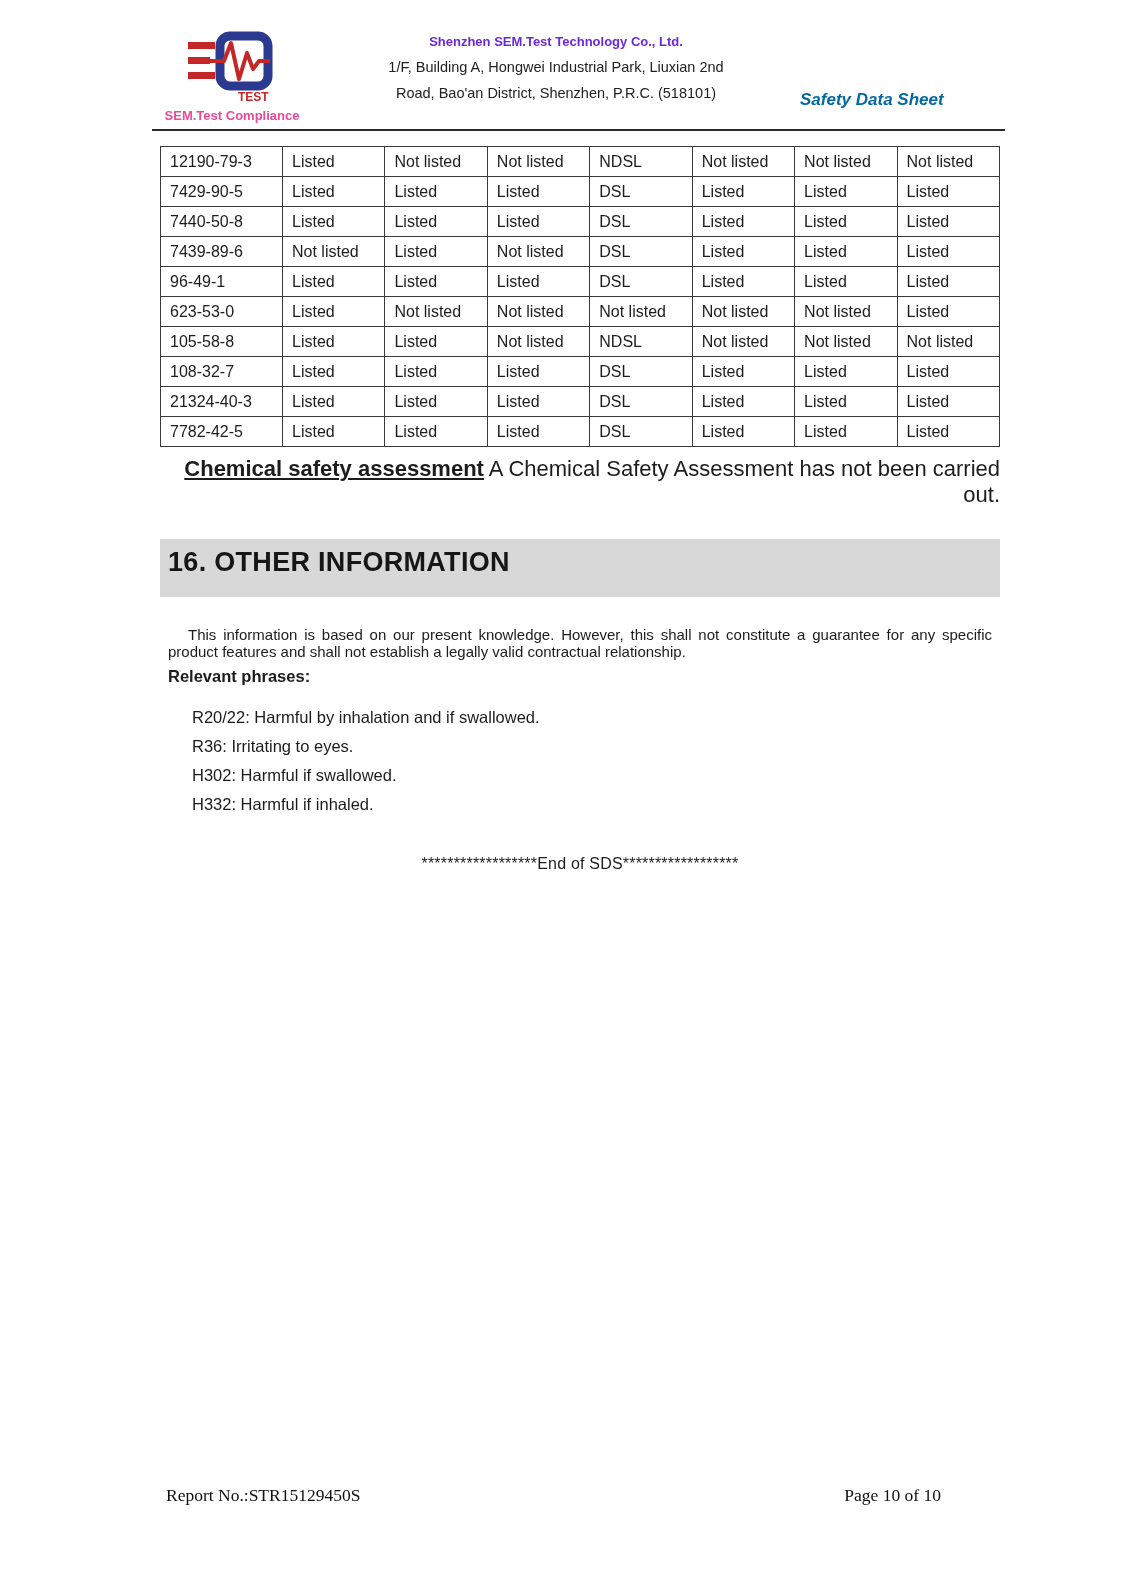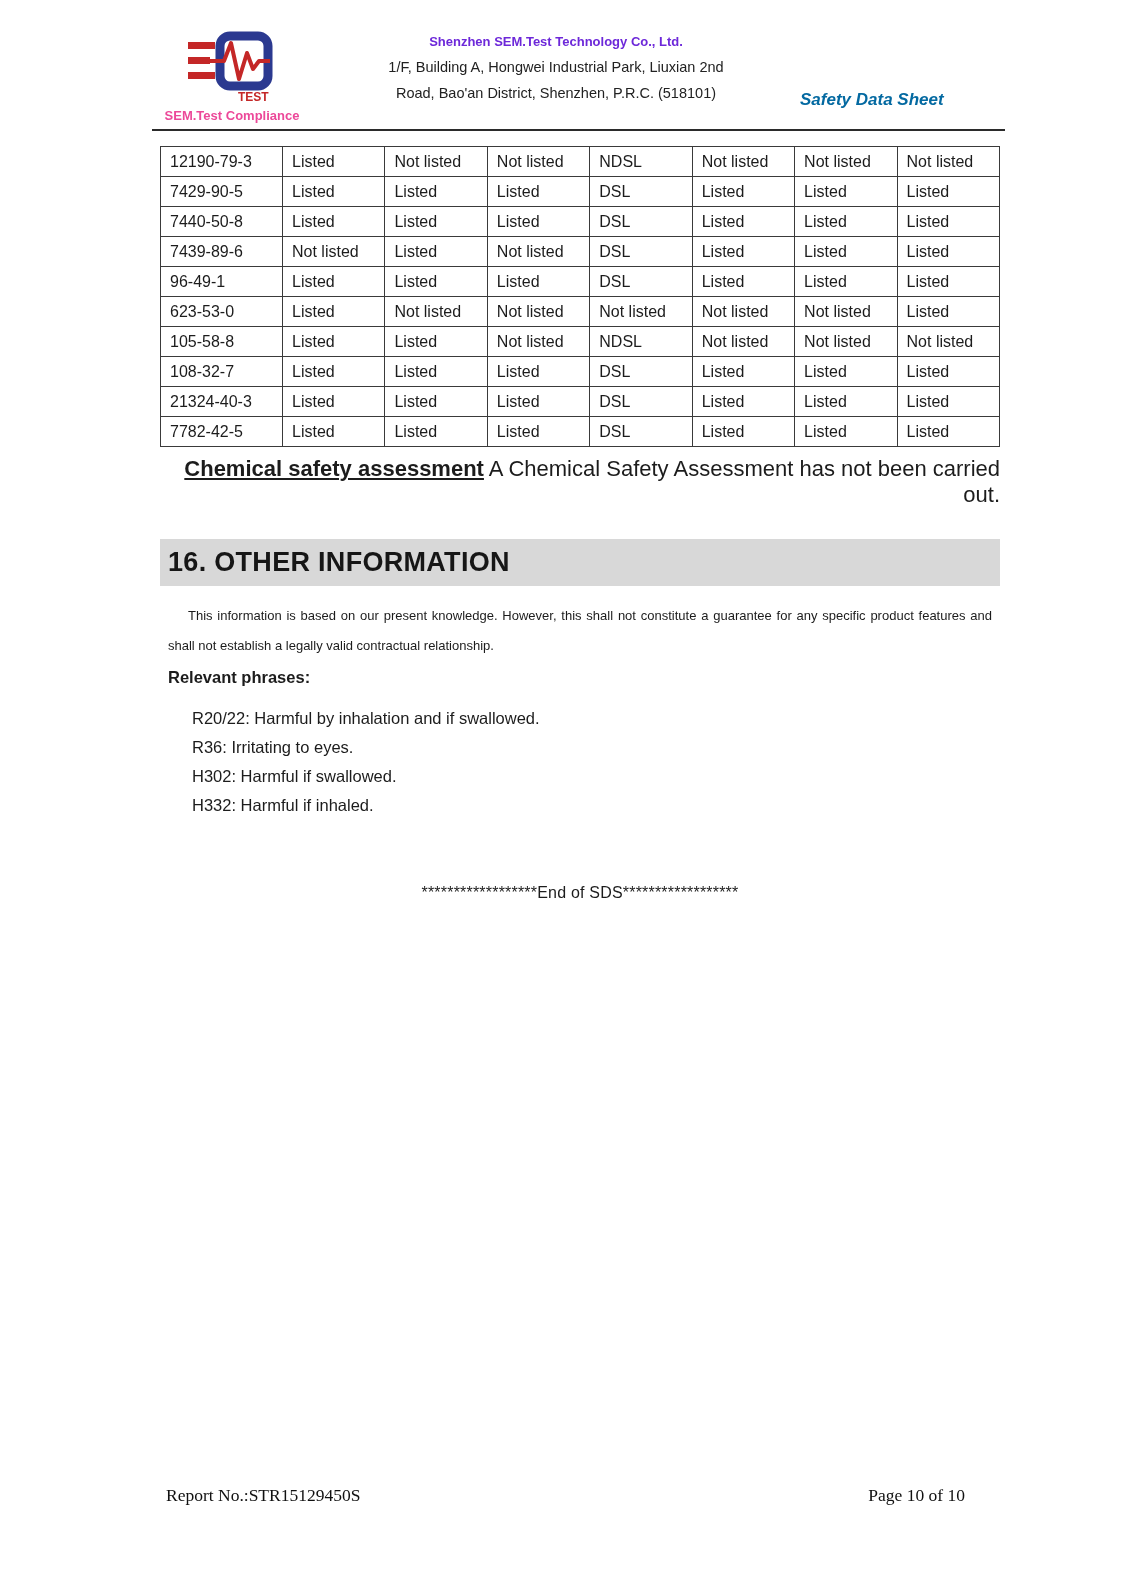--- a/index.html
+++ b/index.html
@@ -74,57 +74,57 @@
     font-size: 22px;
     text-align: right;
   }
   .chem-safety .label {
     font-weight: bold;
     text-decoration: underline;
   }
 
   .section-header {
     margin-top: 31px;
-    height: 47px;
+    height: 58px;
     background: #d8d8d8;
     font-size: 27px;
     font-weight: bold;
     color: #161616;
     padding: 8px 0 0 8px;
     letter-spacing: 0.3px;
   }
 
   .para {
-    margin: 15px 8px 0 8px;
-    font-size: 13px;
-    line-height: 30px;
+    margin: 29px 8px 0 8px;
+    font-size: 15px;
+    line-height: 17px;
     text-align: justify;
     text-indent: 20px;
   }
 
   .phrases-label {
     margin: 2px 0 12px 8px;
     font-size: 16.5px;
     font-weight: bold;
     line-height: 29px;
   }
   .phrases { margin-left: 32px; }
   .phrases div { font-size: 16.5px; line-height: 29px; }
 
   .end-sds {
-    margin-top: 64px;
+    margin-top: 36px;
     text-align: center;
     font-size: 16px;
     letter-spacing: 0.2px;
   }
 
   
   .footer {
     position: absolute;
-    left: 166px; right: 156px; bottom: 78px;
+    left: 166px; right: 180px; bottom: 78px;
     display: flex;
     justify-content: space-between;
     font-family: "Liberation Serif", serif;
     font-size: 17.5px;
     color: #111;
   }
 </style>
 </head>
 <body>
 

